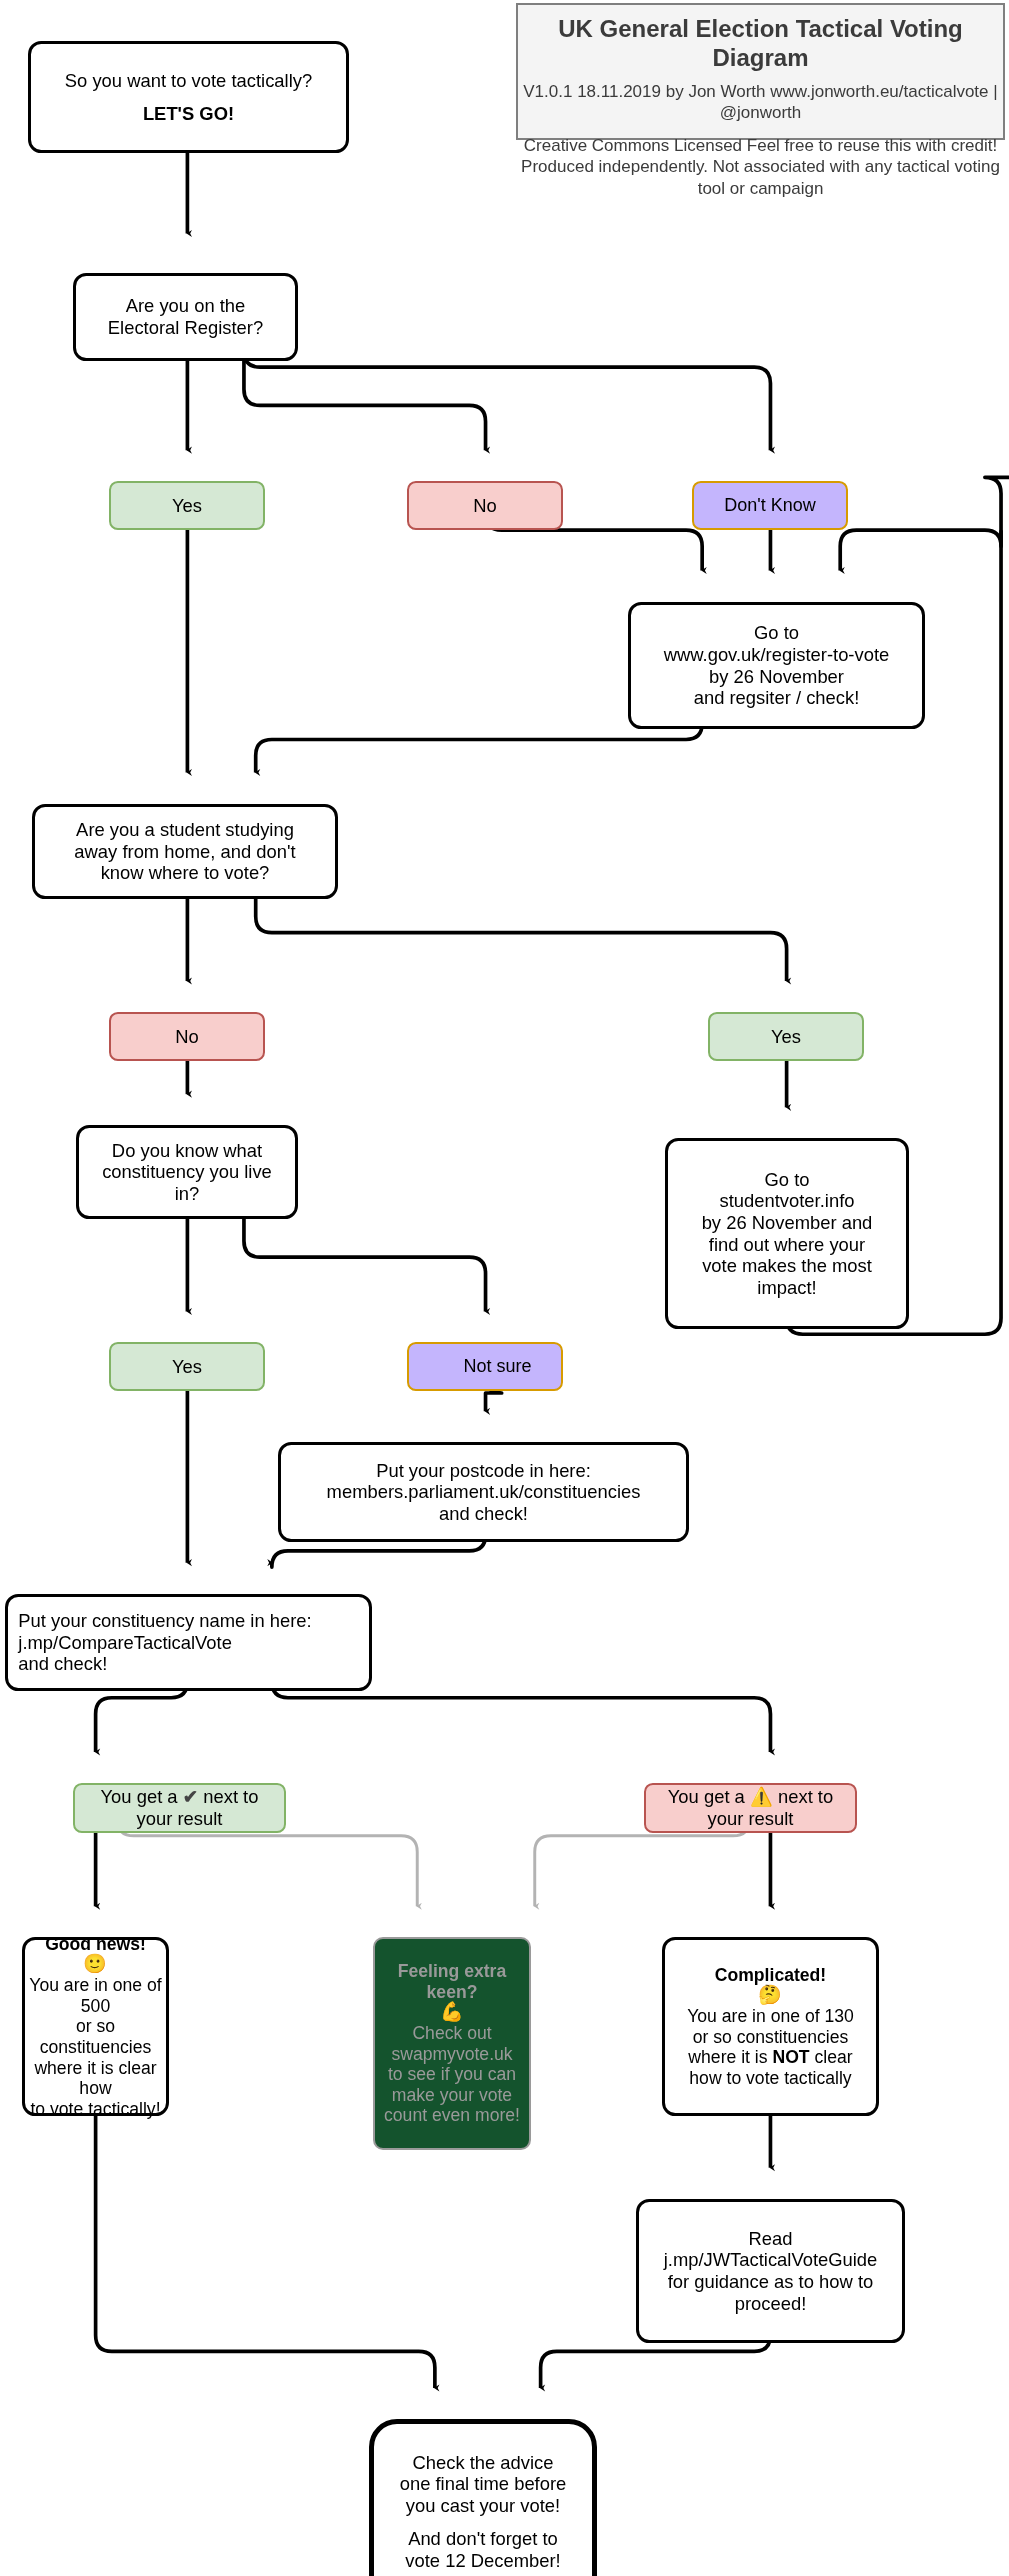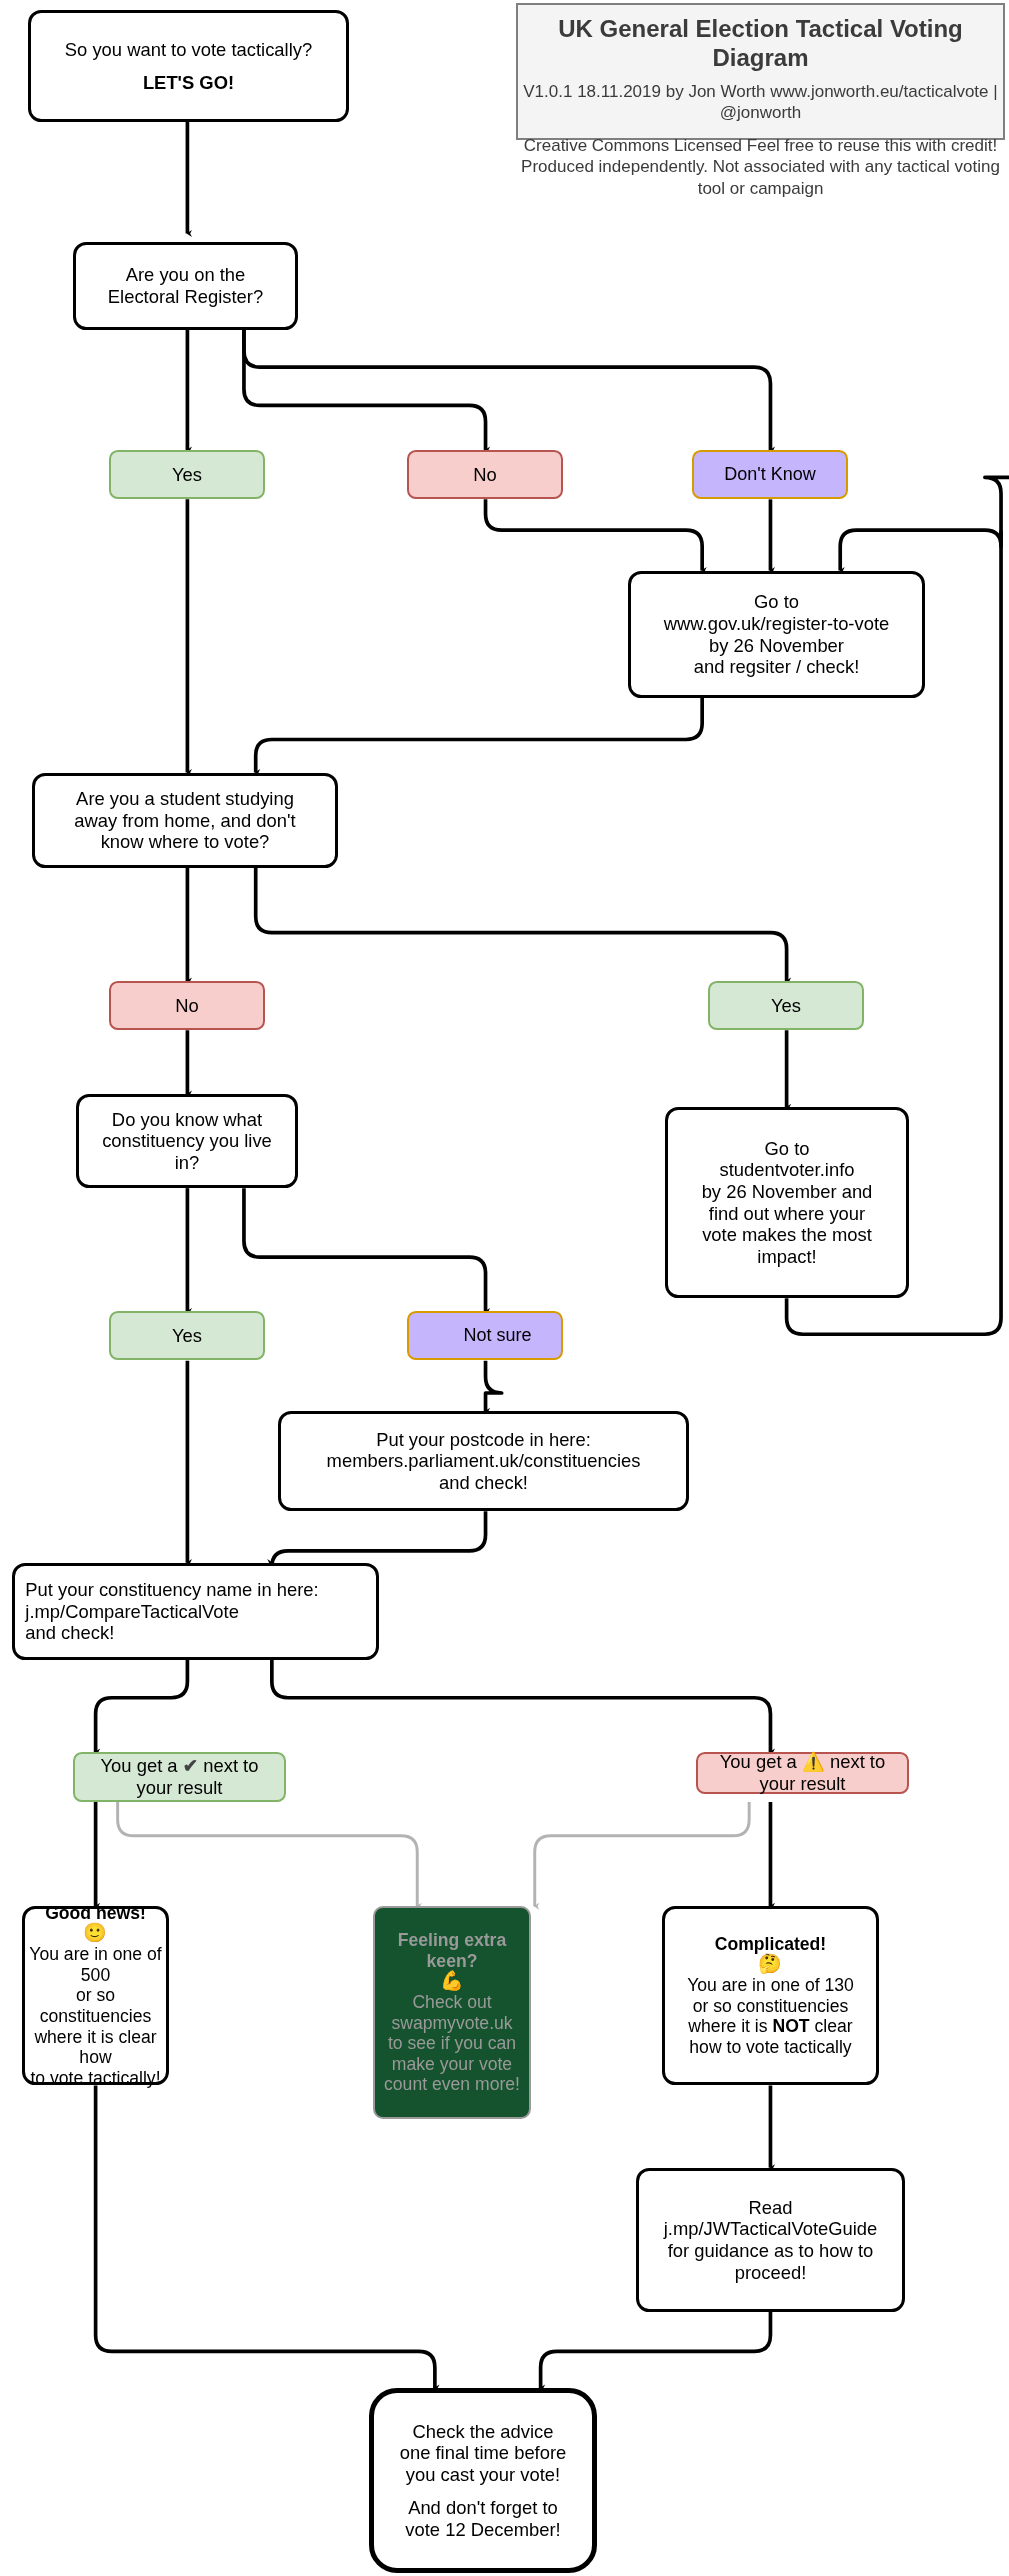--- a/index.html
+++ b/index.html
@@ -10,20 +10,21 @@
   .node{
     position:absolute;
     box-sizing:border-box;
     display:flex;
     flex-direction:column;
     align-items:center;
     justify-content:center;
     text-align:center;
     line-height:1.17;
     background:#ffffff;
+    margin-top:31px;
   }
   .node .ln{display:block;width:100%;}
 
   
   .n-plain{
     border:3.7px solid #000000;
     border-radius:13.2px;
     color:#000000;
     font-size:18.4px;
   }
@@ -248,36 +249,36 @@
   <div class="node n-amber" style="left:407px;top:1311px;width:156px;height:49px;padding-left:25px;">
     <span class="ln">Not sure</span>
   </div>
 
   <div class="node n-plain" style="left:278px;top:1411px;width:411px;height:100px;">
     <span class="ln">Put your postcode in here:</span>
     <span class="ln">members.parliament.uk/constituencies</span>
     <span class="ln">and check!</span>
   </div>
 
-  <div class="node n-plain" style="left:12px;top:1563px;width:367px;height:97px;align-items:flex-start;padding-left:10.3px;">
+  <div class="node n-plain" style="left:5px;top:1563px;width:367px;height:97px;align-items:flex-start;padding-left:10.3px;">
     <span class="ln" style="text-align:left;">Put your constituency name in here:</span>
     <span class="ln" style="text-align:left;">j.mp/CompareTacticalVote</span>
     <span class="ln" style="text-align:left;">and check!</span>
   </div>
 
   <div class="node n-green" style="left:73px;top:1752px;width:213px;height:50px;">
     <span class="ln">
       <span>You get a</span>
       <span style="color:#444;font-weight:bold;">✔</span>
       <span>next to</span>
     </span>
     <span class="ln">your result</span>
   </div>
 
-  <div class="node n-red" style="left:696px;top:1752px;width:213px;height:42px;">
+  <div class="node n-red" style="left:644px;top:1752px;width:213px;height:50px;">
     <span class="ln">
       <span>You get a</span>
       <span>⚠️</span>
       <span>next to</span>
     </span>
     <span class="ln">your result</span>
   </div>
 
   <div class="node n-plain" style="left:22px;top:1906px;width:147px;height:179px;font-size:17.6px;">
     <span class="ln b">Good news!</span>

